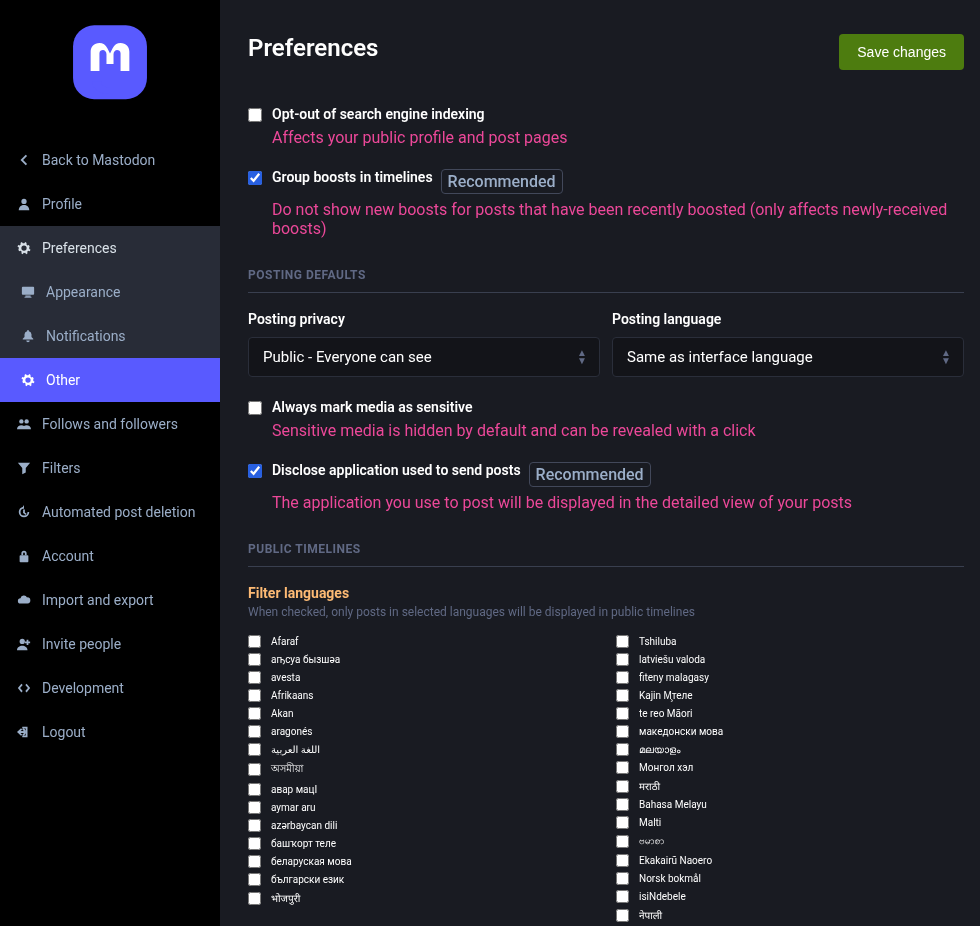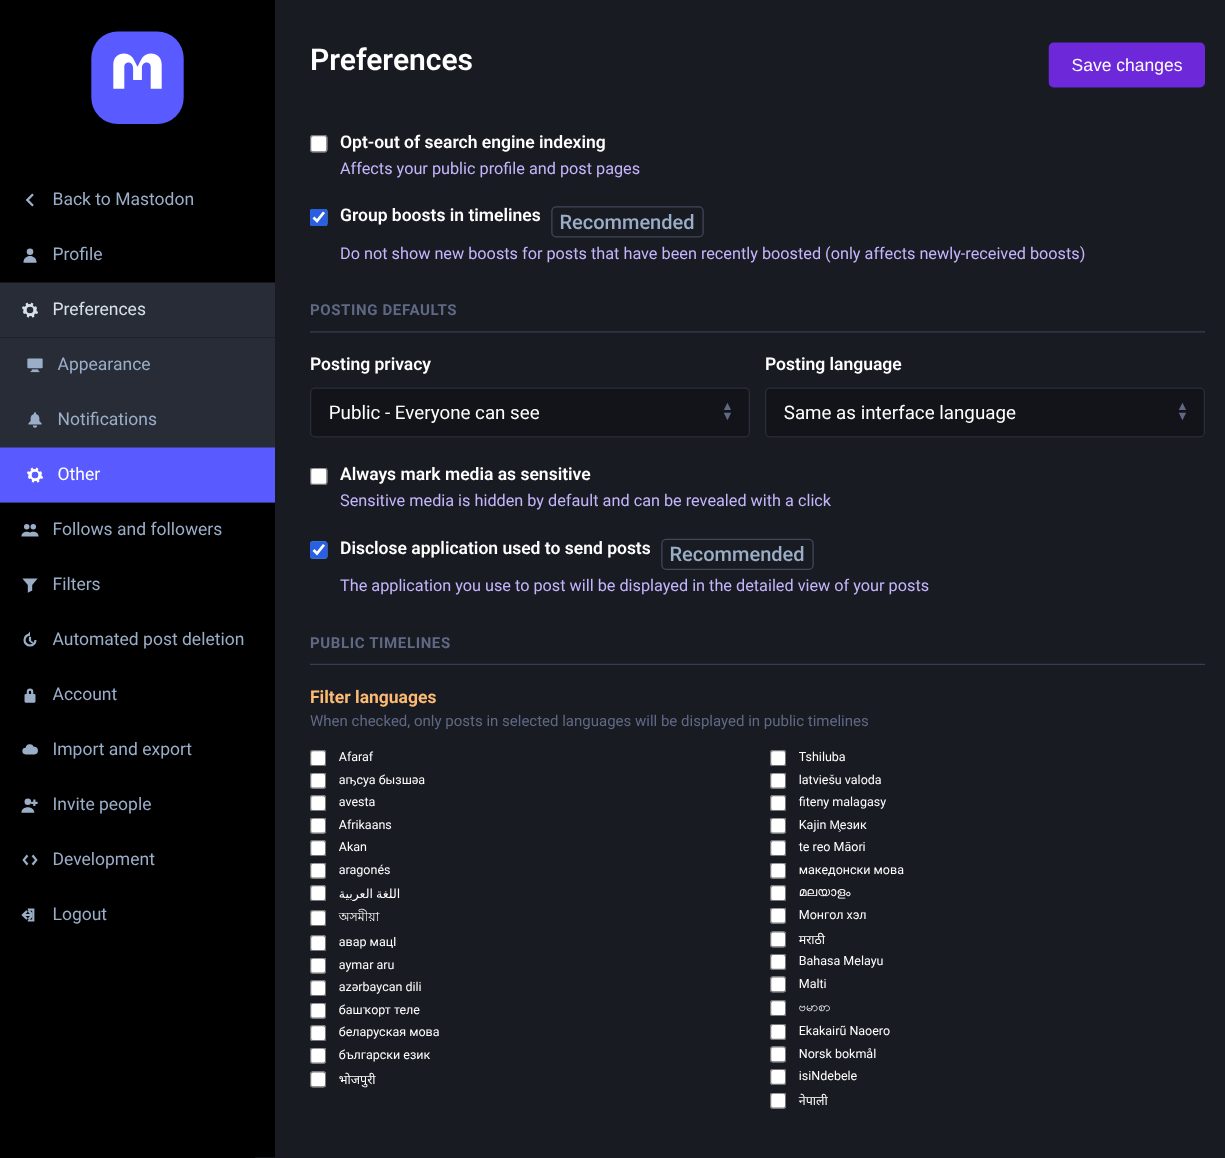--- a/index.html
+++ b/index.html
@@ -73,21 +73,21 @@
     justify-content: space-between;
     align-items: flex-start;
     margin-bottom: 36px;
   }
   .page-title {
     font-size: 24px;
     font-weight: 600;
     color: #ffffff;
   }
   .btn-primary {
-    background: #6d28d9;
+    background: #4d7c0f;
     color: #fff;
     border: none;
     border-radius: 4px;
     padding: 10px 18px;
     font-size: 14px;
     font-weight: 500;
     cursor: pointer;
   }
 
   .field-group { margin-bottom: 22px; }
@@ -110,22 +110,22 @@
   .badge {
     border: 1px solid #42485a;
     border-radius: 4px;
     font-size: 16px;
     font-weight: 500;
     color: #9baec8;
     padding: 2px 6px;
     margin-left: 8px;
   }
   .hint {
-    font-size: 13px;
-    color: #c4b5fd;
+    font-size: 16px;
+    color: #ec4899;
     margin-left: 24px;
     margin-top: 6px;
   }
 
   .section-title {
     font-size: 12px;
     font-weight: 700;
     color: #606984;
     letter-spacing: 0.5px;
     text-transform: uppercase;
@@ -486,21 +486,21 @@
         <label class="lang-item">
           <input type="checkbox" style="">
           <span>latviešu valoda</span>
         </label>
         <label class="lang-item">
           <input type="checkbox" style="">
           <span>fiteny malagasy</span>
         </label>
         <label class="lang-item">
           <input type="checkbox" style="">
-          <span>Kajin M̧език</span>
+          <span>Kajin M̧теле</span>
         </label>
         <label class="lang-item">
           <input type="checkbox" style="">
           <span>te reo Māori</span>
         </label>
         <label class="lang-item">
           <input type="checkbox" style="">
           <span>македонски мова</span>
         </label>
         <label class="lang-item">

